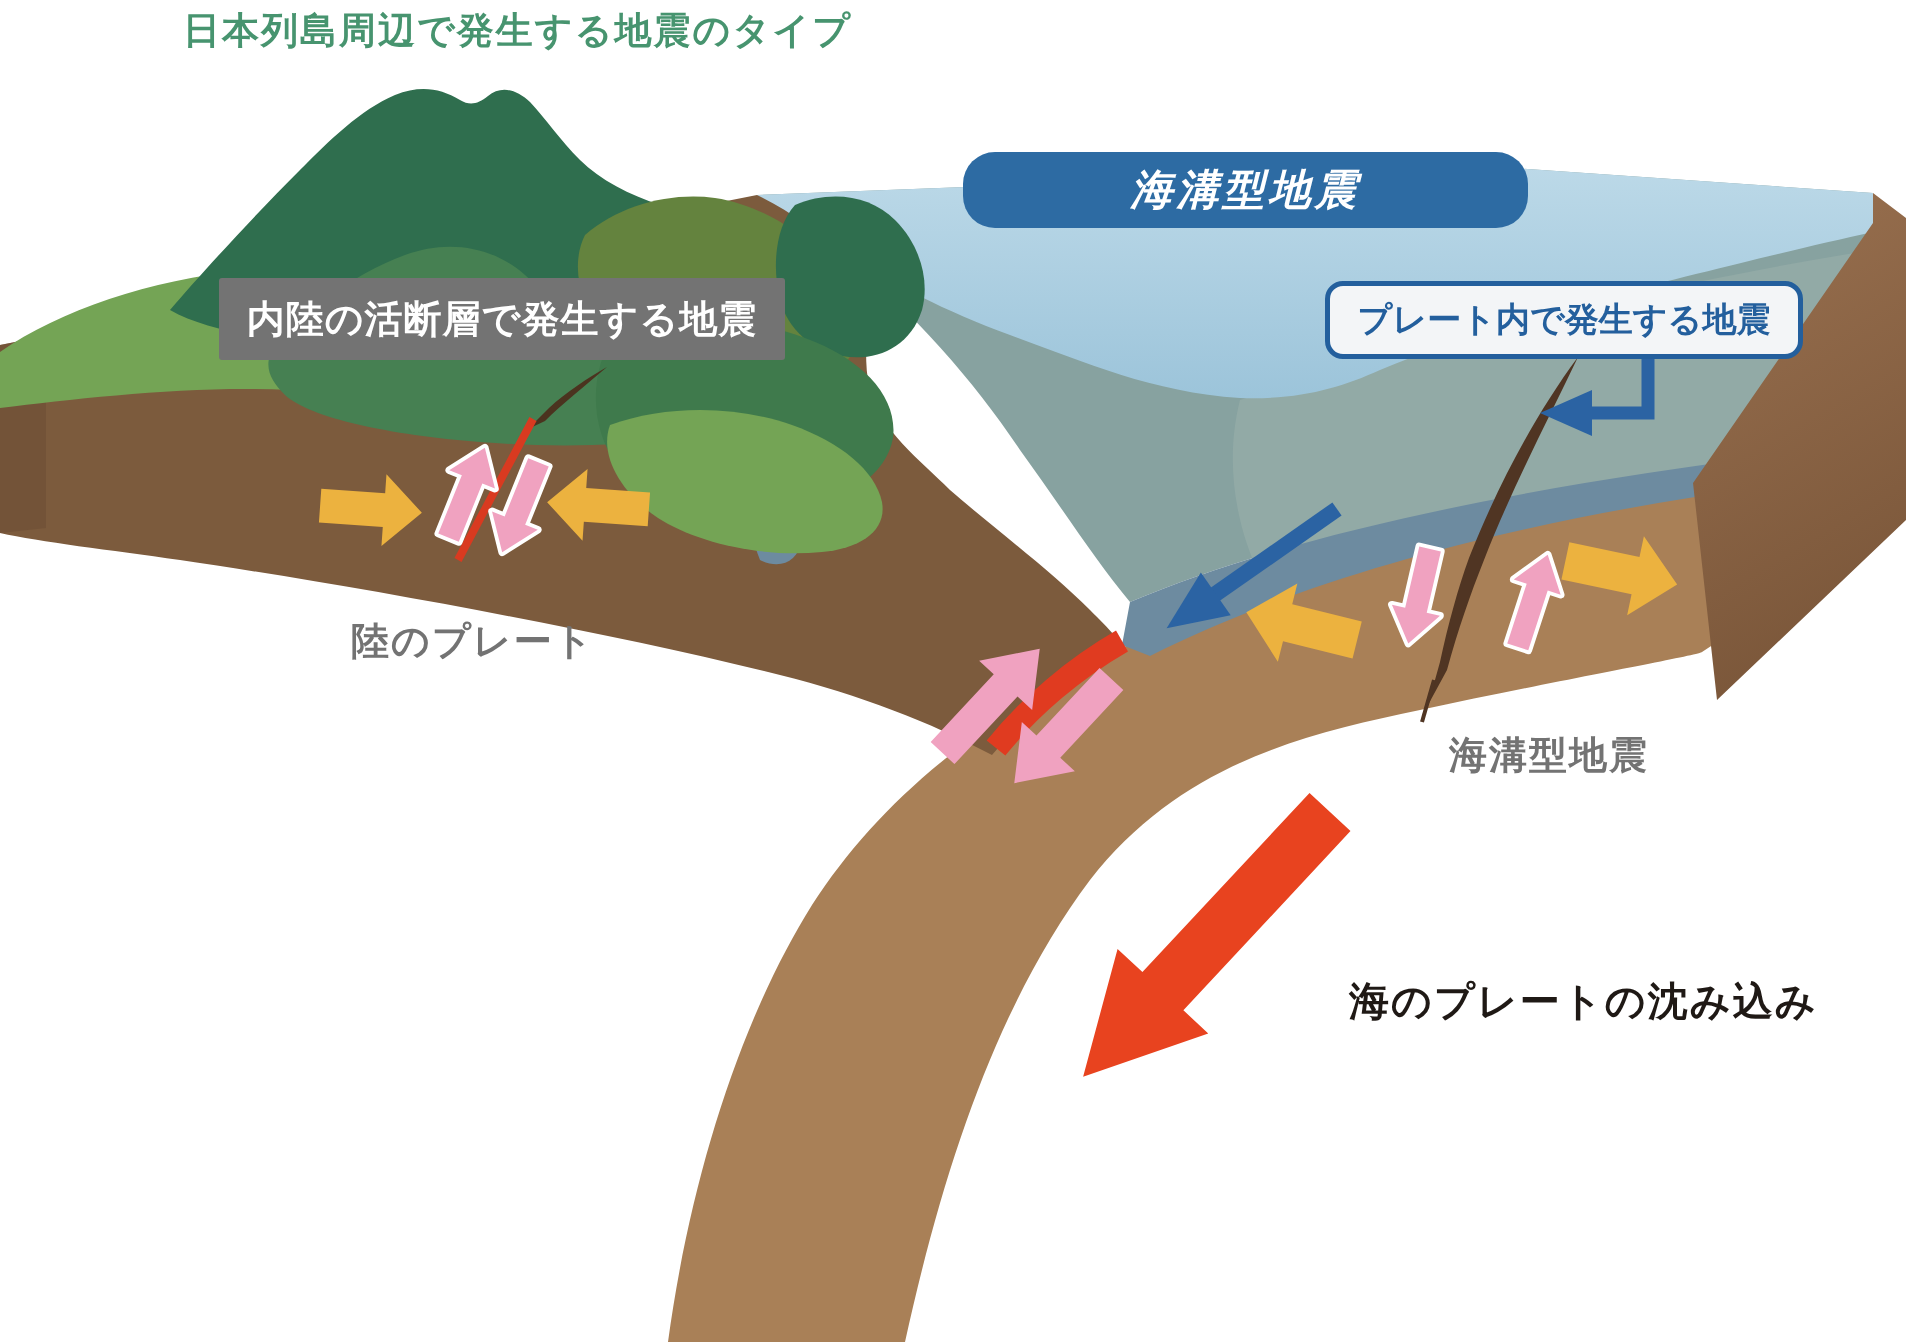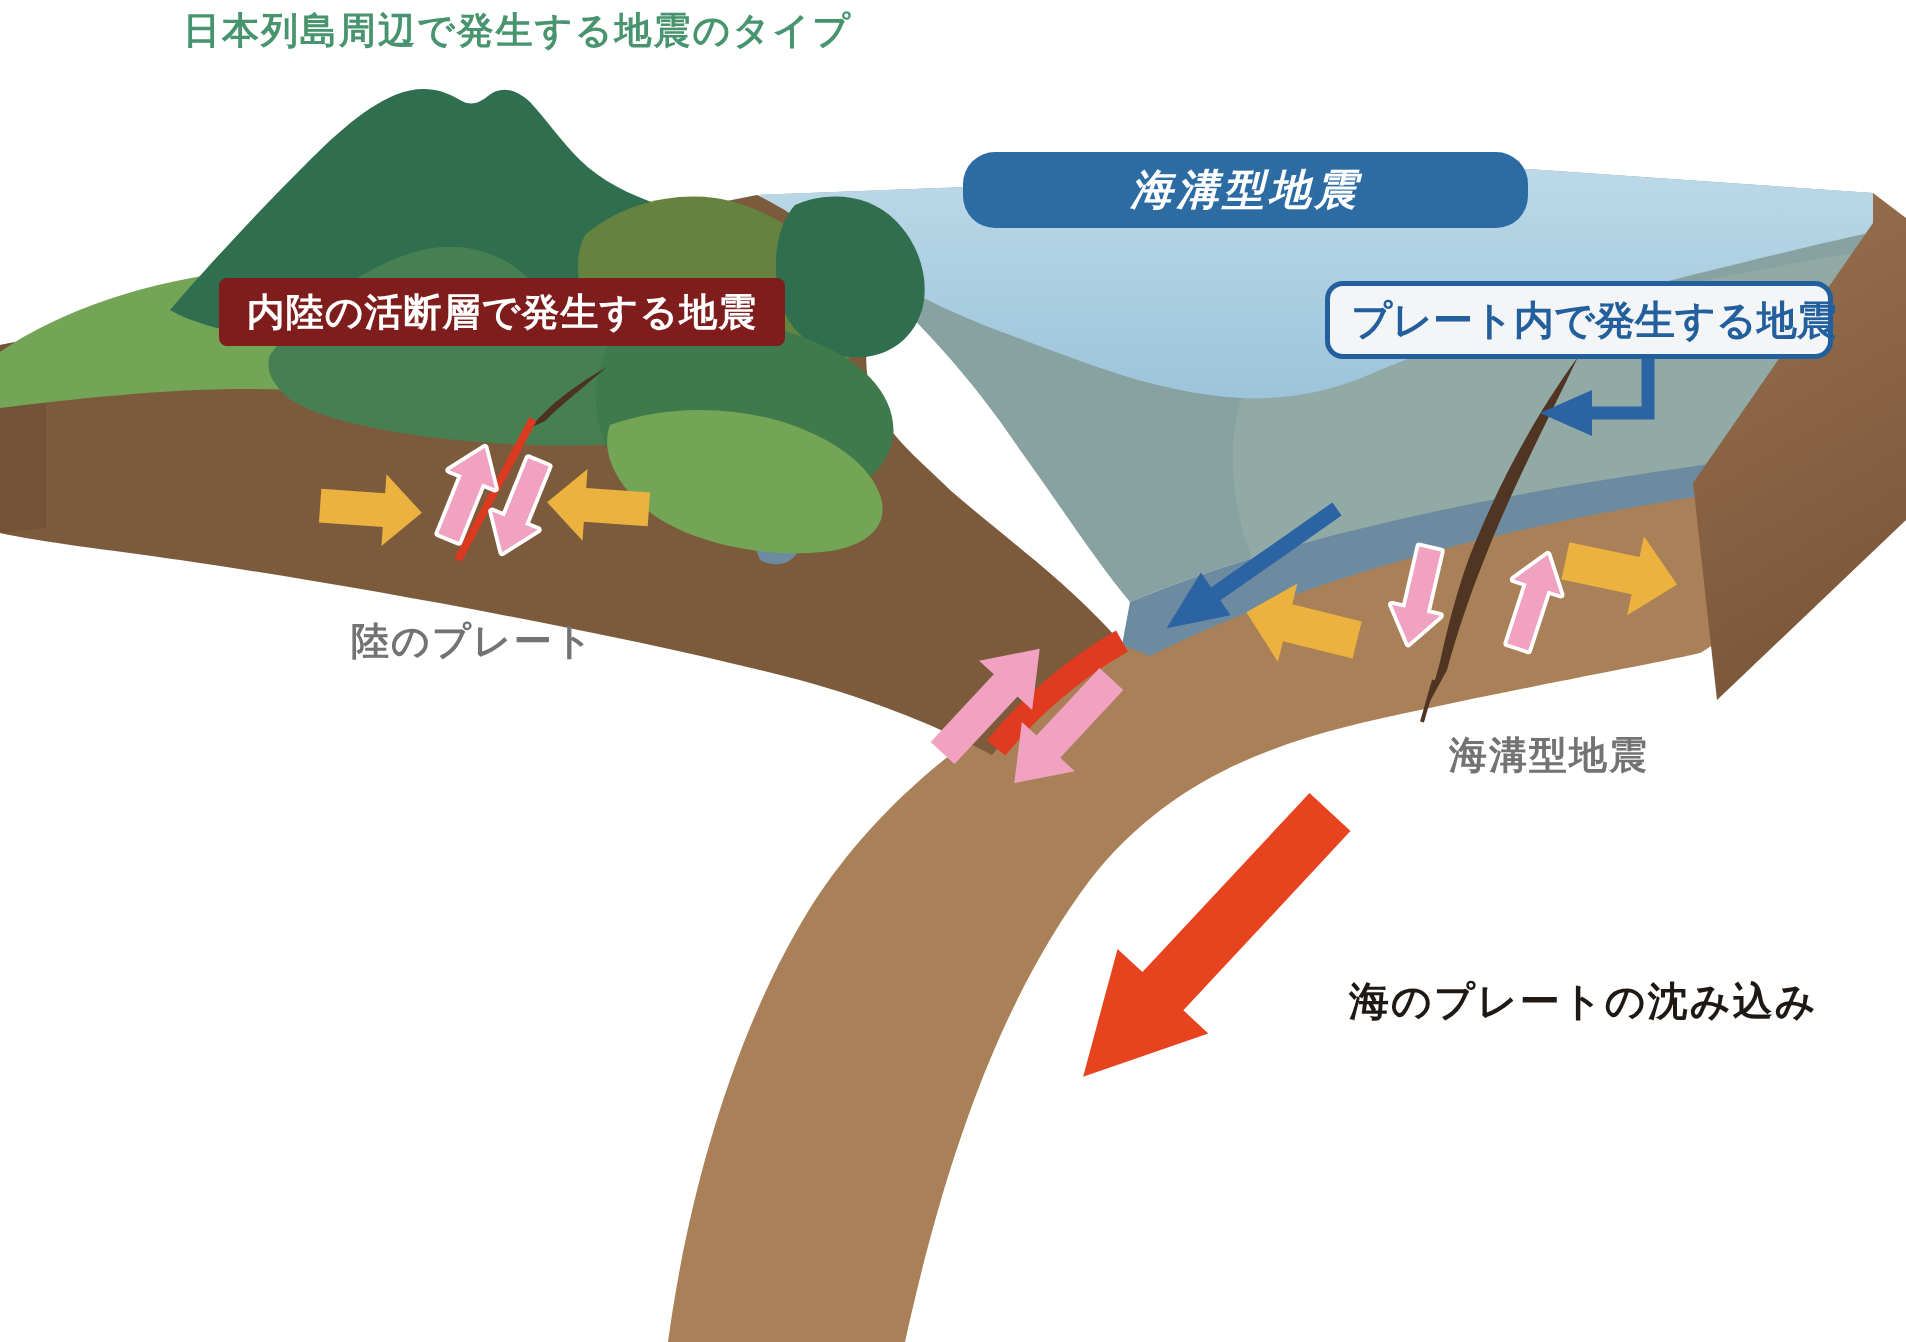--- a/index.html
+++ b/index.html
@@ -4,24 +4,24 @@
 <style>
   html,body{margin:0;padding:0;background:#ffffff;}
   body{font-family:"Liberation Sans","DejaVu Sans",sans-serif;}
   .scene{position:relative;width:1906px;height:1342px;background:#ffffff;overflow:hidden;}
   .scene svg{position:absolute;left:0;top:0;}
   .lbl{position:absolute;white-space:nowrap;margin-left:43px;}
   .title{left:140px;top:6px;font-size:37px;font-weight:bold;color:#47946f;letter-spacing:2px;}
   .badge{display:flex;align-items:center;justify-content:center;font-weight:bold;text-align:center;}
   .badge-blue{left:920px;top:152px;width:565px;height:76px;background:#2d6ba3;color:#ffffff;
     border-radius:32px;font-size:42px;letter-spacing:4px;font-style:italic;}
-  .badge-red{left:176px;top:278px;width:566px;height:68px;background:#7f1d1d;color:#ffffff;
-    border-radius:8px;font-size:38px;letter-spacing:1px;}
+  .badge-red{left:176px;top:278px;width:566px;height:82px;background:#737373;color:#ffffff;
+    border-radius:3px;font-size:38px;letter-spacing:1px;}
   .badge-white{background:#f3f5f7;color:#235f9d;border:5px solid #235f9d;border-radius:18px;font-weight:bold;}
-  .badge-intraplate{left:1282px;top:281px;width:468px;height:68px;font-size:40px;padding-left:30px;}
+  .badge-intraplate{left:1282px;top:281px;width:468px;height:68px;font-size:34px;}
   .badge-interplate{left:935px;top:441px;width:472px;height:69px;font-size:33px;}
   .plate-label{font-size:38px;color:#737373;font-weight:600;letter-spacing:2px;}
   .land-label{left:308px;top:616px;}
   .ocean-label{left:1406px;top:730px;}
   .subduction-label{left:1306px;top:974px;font-size:40px;color:#1f1915;font-weight:600;letter-spacing:2px;}
 </style>
 </head>
 <body>
 
 <div class="scene">

